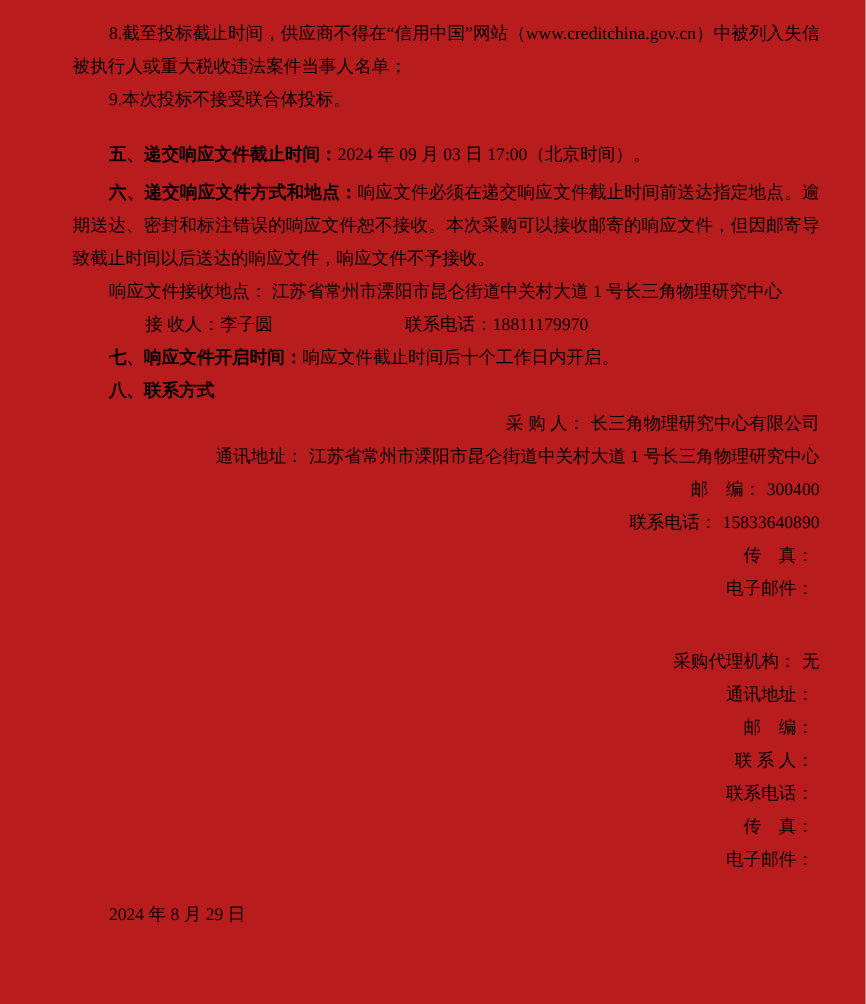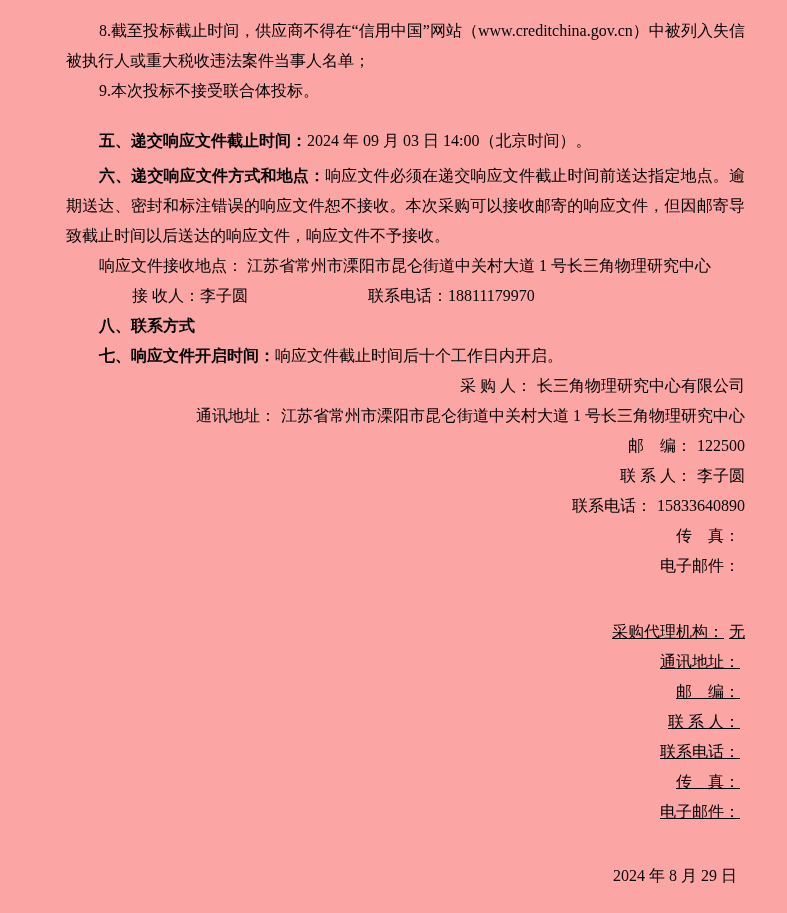--- a/index.html
+++ b/index.html
@@ -2,93 +2,91 @@
 <html lang="zh"><head>
 <meta charset="utf-8">
 <style>
   html, body { margin: 0; padding: 0; background: #ffffff; }
   .page {
     position: relative;
     width: 787px;
     height: 913px;
     box-sizing: border-box;
     padding: 16px 42px 0 66px;
-    background: #fca5a5;
+    background: #b91c1c;
     color: #000000;
     font-family: "Liberation Serif", "DejaVu Serif", serif;
     font-size: 16px;
     line-height: 30px;
     overflow: hidden;
   }
   .para {
     margin: 0;
     text-align: justify;
     text-indent: 33px;
   }
   .sec-label {
     font-weight: 700;
     font-family: "Liberation Sans", "DejaVu Sans", sans-serif;
   }
   .underline { text-underline-offset: 3px; }
   .mt-sec { margin-top: 20px; }
   .mt-small { margin-top: 5px; }
   .receiver-left { display: inline-block; width: 269px; }
   .contact-block { margin-left: 69px; text-align: right; }
-  .contact-block.second { margin-top: 36px; text-decoration: underline; }
+  .contact-block.second { margin-top: 36px; }
   .crow { margin: 0; white-space: pre-wrap; }
   .crow .label { white-space: pre; }
   .crow .value { padding-left: 5px; white-space: pre; }
   .doc-date {
-    margin-top: 34px;
-    text-align: right;
+    margin-top: 20px;
     padding-right: 8px;
   }
 </style>
 </head>
 <body>
 
 <div class="page">
 
   <p class="para">
     <span>8.截至投标截止时间，供应商不得在“信用中国”网站（www.creditchina.gov.cn）中被列入失信被执行人或重大税收违法案件当事人名单；</span>
   </p>
 
   <p class="para">
     <span>9.本次投标</span><span class="underline">不接受</span><span>联合体投标。</span>
   </p>
 
   <p class="para mt-sec">
-    <span class="sec-label">五、递交响应文件截止时间：</span><span>2024 年 09 月 03 日 14:00（北京时间）。</span>
+    <span class="sec-label">五、递交响应文件截止时间：</span><span>2024 年 09 月 03 日 17:00（北京时间）。</span>
   </p>
 
   <p class="para mt-small">
     <span class="sec-label">六、递交响应文件方式和地点：</span><span>响应文件必须在递交响应文件截止时间前送达指定地点。逾期送达、密封和标注错误的响应文件恕不接收。本次采购可以接收邮寄的响应文件，但因邮寄导致截止时间以后送达的响应文件，响应文件不予接收。</span>
   </p>
 
   <p class="para">
     <span>响应文件接收地点： 江苏省常州市溧阳市昆仑街道中关村大道 1 号长三角物理研究中心</span>
   </p>
 
   <p class="para">
     <span class="receiver-left">接 收人：李子圆</span><span>联系电话：18811179970</span>
   </p>
 
   <p class="para">
-    <span class="sec-label">八、联系方式</span>
+    <span class="sec-label">七、响应文件开启时间：</span><span>响应文件截止时间后十个工作日内开启。</span>
   </p>
 
   <p class="para">
-    <span class="sec-label">七、响应文件开启时间：</span><span>响应文件截止时间后十个工作日内开启。</span>
+    <span class="sec-label">八、联系方式</span>
   </p>
 
   <div class="contact-block">
     <p class="crow"><span class="label">采 购 人：</span><span class="value">长三角物理研究中心有限公司</span></p>
     <p class="crow"><span class="label">通讯地址：</span><span class="value">江苏省常州市溧阳市昆仑街道中关村大道 1 号长三角物理研究中心</span></p>
-    <p class="crow"><span class="label">邮    编：</span><span class="value">122500</span></p>
-    <p class="crow"><span class="label">联 系 人：</span><span class="value">李子圆</span></p>
+    <p class="crow"><span class="label">邮    编：</span><span class="value">300400</span></p>
     <p class="crow"><span class="label">联系电话：</span><span class="value">15833640890</span></p>
     <p class="crow"><span class="label">传    真：</span><span class="value"></span></p>
     <p class="crow"><span class="label">电子邮件：</span><span class="value"></span></p>
   </div>
 
   <div class="contact-block second">
     <p class="crow"><span class="label">采购代理机构：</span><span class="value">无</span></p>
     <p class="crow"><span class="label">通讯地址：</span><span class="value"></span></p>
     <p class="crow"><span class="label">邮    编：</span><span class="value"></span></p>
     <p class="crow"><span class="label">联 系 人：</span><span class="value"></span></p>

